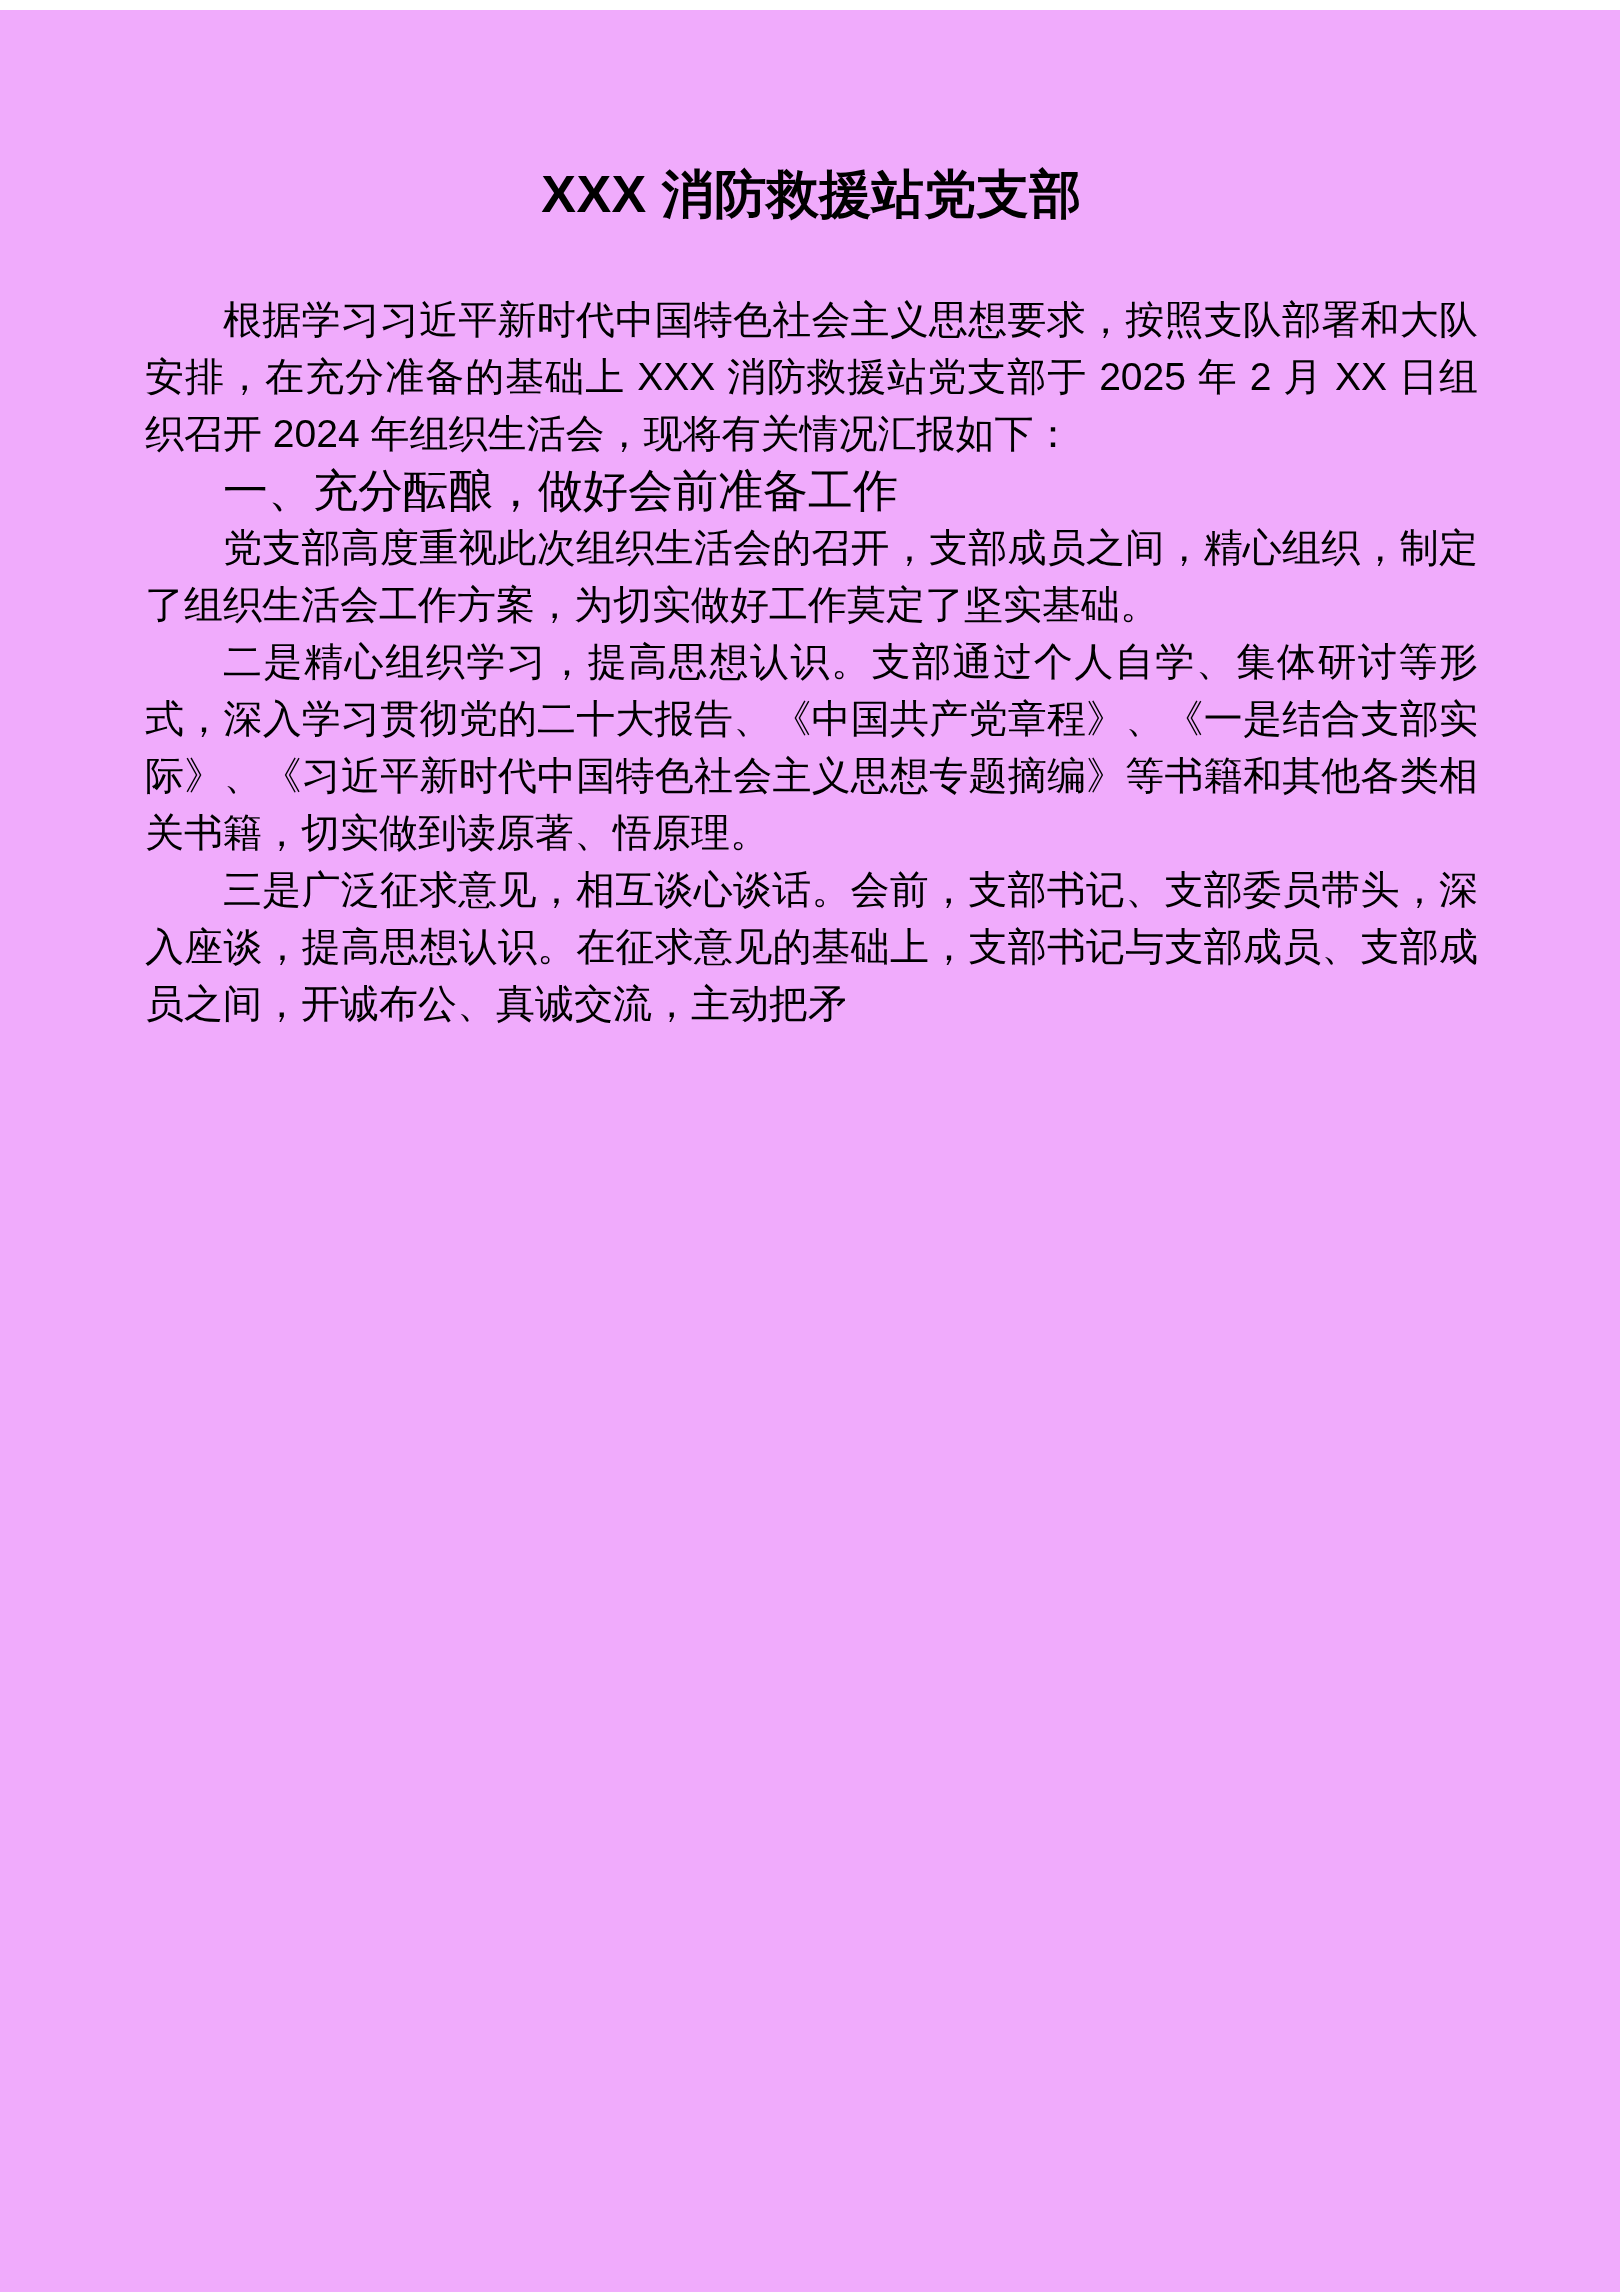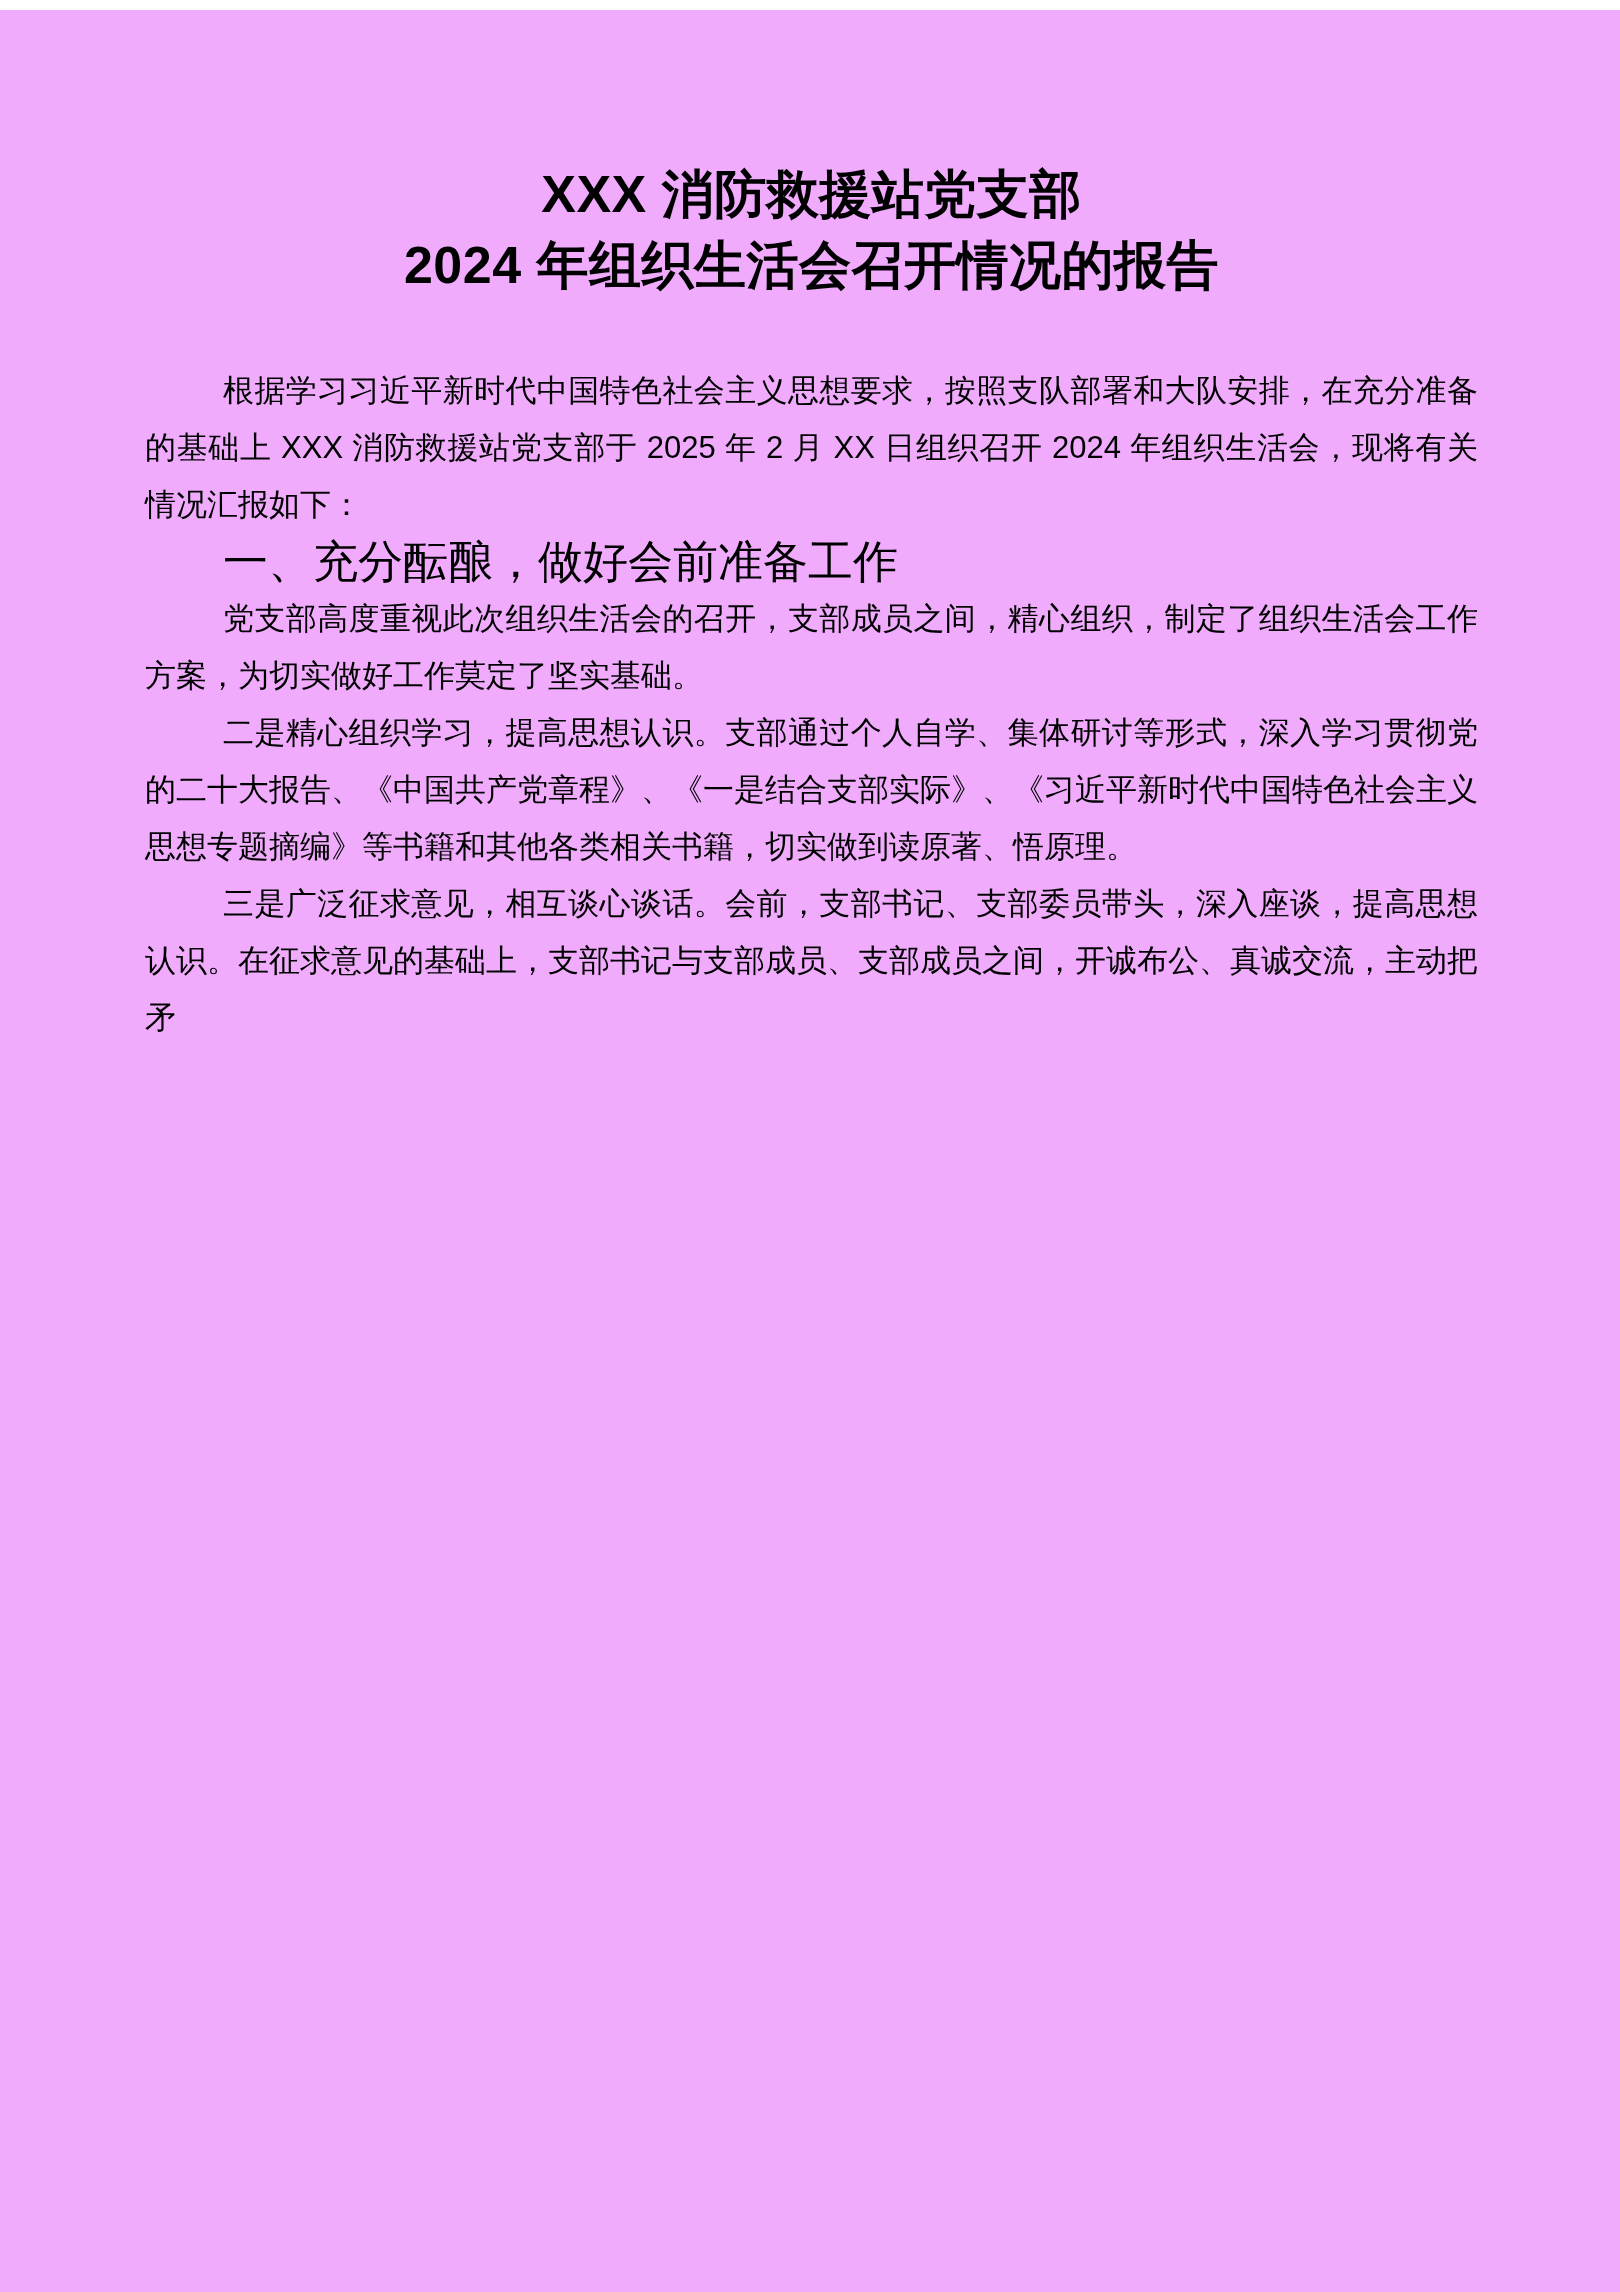--- a/index.html
+++ b/index.html
@@ -36,21 +36,21 @@
   }
   .title-line {
     display: block;
     white-space: nowrap;
   }
   .body-block {
     margin-top: 61px;
   }
   p.para {
     font-family: "Liberation Sans", "DejaVu Sans", sans-serif;
-    font-size: 31px;
+    font-size: 39px;
     line-height: 57px;
     color: #000000;
     margin: 0 0 0 0;
     text-align: justify;
     text-justify: inter-ideograph;
     text-indent: 78px;
     letter-spacing: 0px;
     word-break: break-all;
   }
   p.heading {
@@ -64,21 +64,20 @@
   }
 </style>
 </head>
 <body>
 
 <div class="page">
   <div class="content">
 
     <div class="doc-title">
       <span class="title-line">XXX 消防救援站党支部</span>
-      <span class="title-line">2024 年组织生活会召开情况的报告</span>
     </div>
 
     <div class="body-block">
       <p class="para">根据学习习近平新时代中国特色社会主义思想要求，按照支队部署和大队安排，在充分准备的基础上 XXX 消防救援站党支部于 2025 年 2 月 XX 日组织召开 2024 年组织生活会，现将有关情况汇报如下：</p>
       <p class="heading">一、充分酝酿，做好会前准备工作</p>
       <p class="para">党支部高度重视此次组织生活会的召开，支部成员之间，精心组织，制定了组织生活会工作方案，为切实做好工作莫定了坚实基础。</p>
       <p class="para">二是精心组织学习，提高思想认识。支部通过个人自学、集体研讨等形式，深入学习贯彻党的二十大报告、《中国共产党章程》、《一是结合支部实际》、《习近平新时代中国特色社会主义思想专题摘编》等书籍和其他各类相关书籍，切实做到读原著、悟原理。</p>
       <p class="para">三是广泛征求意见，相互谈心谈话。会前，支部书记、支部委员带头，深入座谈，提高思想认识。在征求意见的基础上，支部书记与支部成员、支部成员之间，开诚布公、真诚交流，主动把矛</p>
     </div>
 

